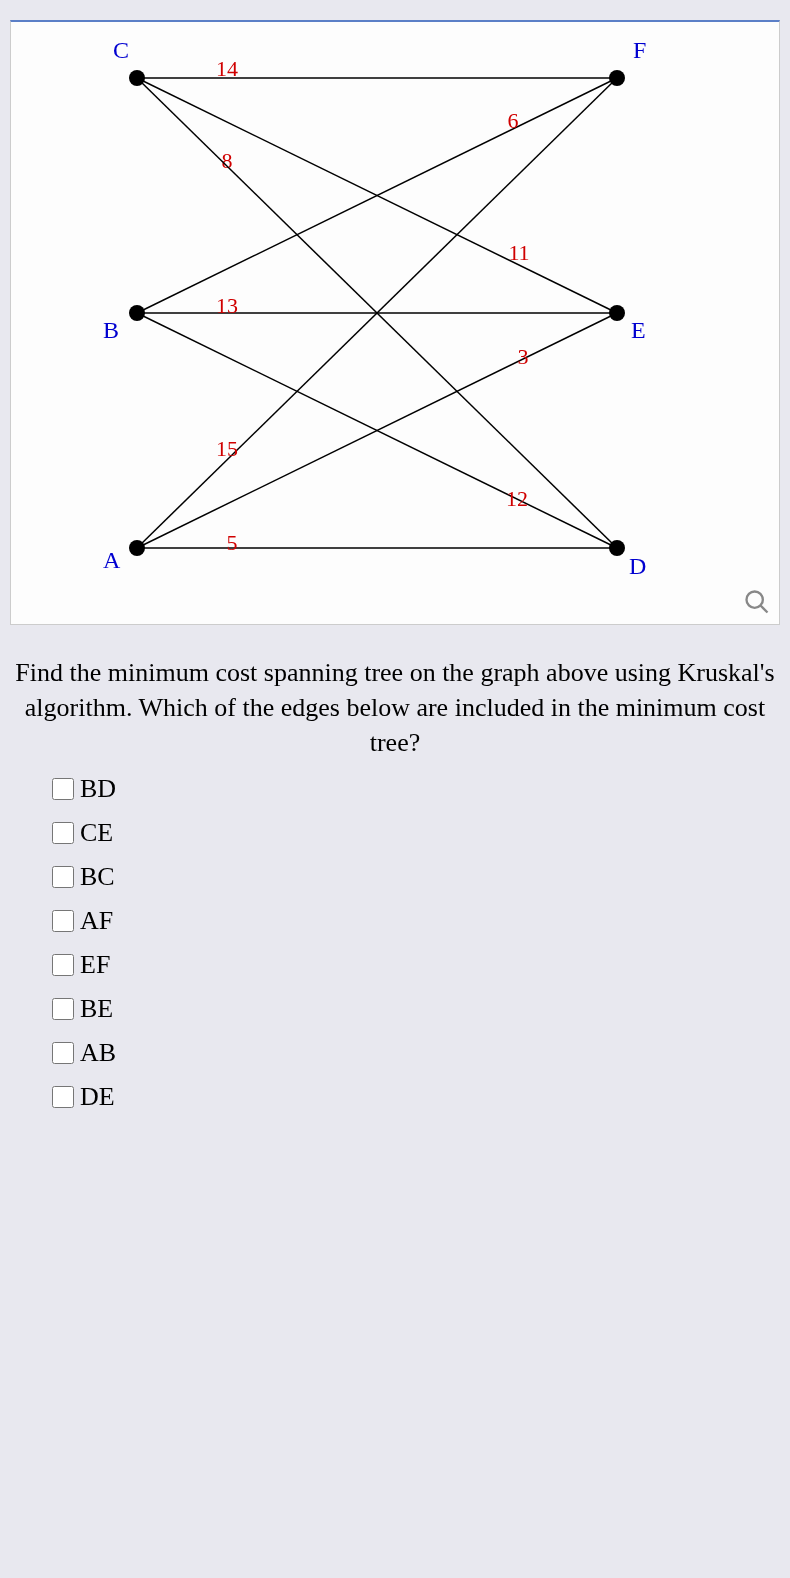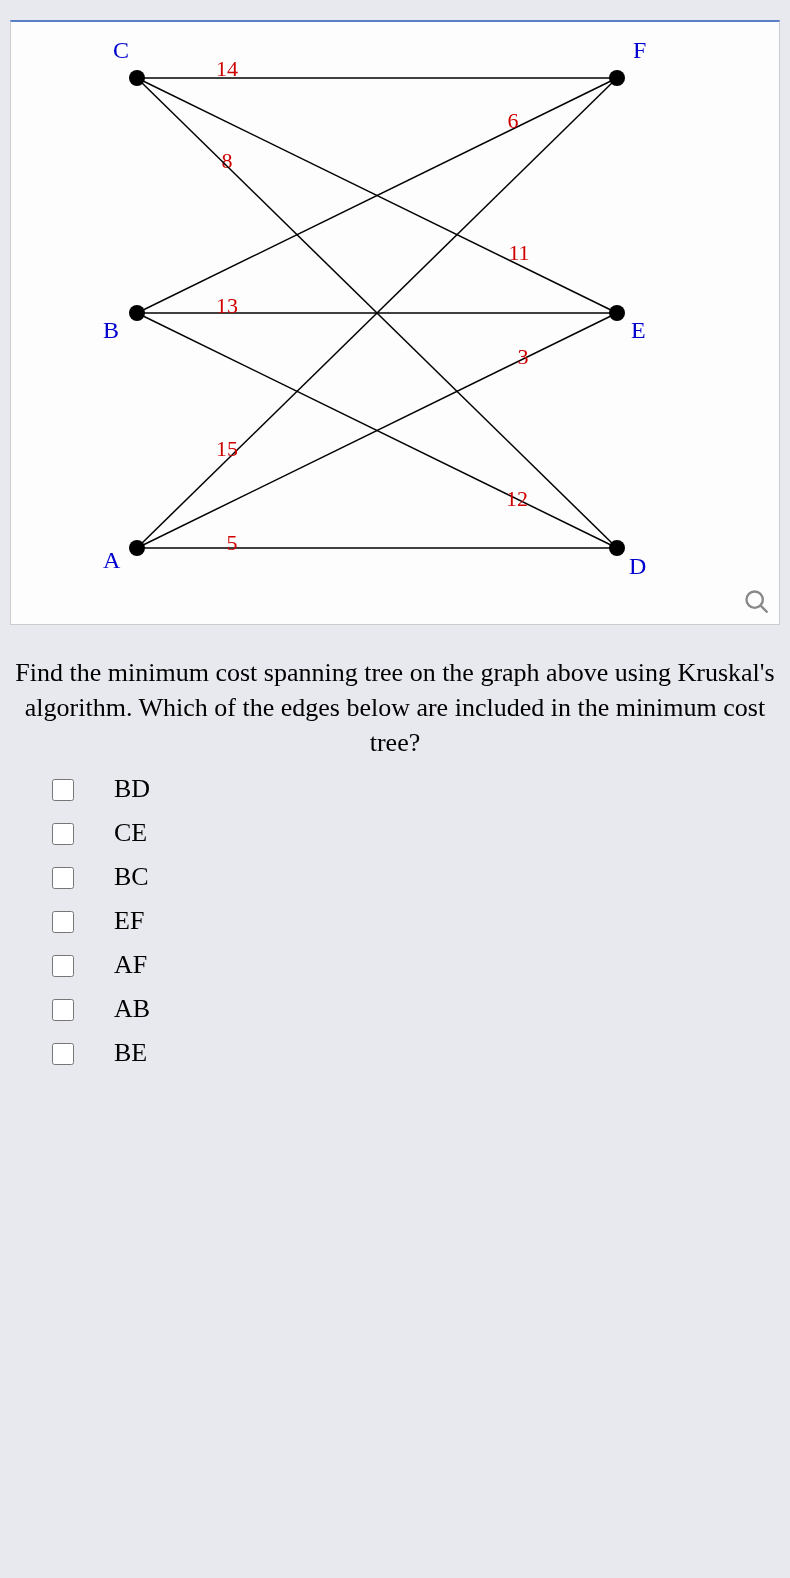--- a/index.html
+++ b/index.html
@@ -52,23 +52,22 @@
     line-height: 1.35;
     color: #000;
     margin: 30px 12px 4px 12px;
     text-align: center;
   }
   .options {
     margin: 10px 12px 20px 48px;
   }
   .option-row {
     display: flex;
-    align-items: flex-end;
+    align-items: center;
     margin: 14px 0;
-    gap: 34px;
   }
   .option-row input[type="checkbox"] {
     width: 22px;
     height: 22px;
     margin-right: 6px;
     border-radius: 4px;
     accent-color: #666;
   }
   .option-label {
     font-size: 26px;
@@ -129,27 +128,31 @@
     <div class="option-row">
       <input type="checkbox" style="">
       <span class="option-label">CE</span>
     </div>
     <div class="option-row">
       <input type="checkbox" style="">
       <span class="option-label">BC</span>
     </div>
     <div class="option-row">
       <input type="checkbox" style="">
+      <span class="option-label">AF</span>
+    </div>
+    <div class="option-row">
+      <input type="checkbox" style="">
       <span class="option-label">EF</span>
     </div>
     <div class="option-row">
       <input type="checkbox" style="">
-      <span class="option-label">AF</span>
+      <span class="option-label">BE</span>
     </div>
     <div class="option-row">
       <input type="checkbox" style="">
       <span class="option-label">AB</span>
     </div>
     <div class="option-row">
       <input type="checkbox" style="">
-      <span class="option-label">BE</span>
+      <span class="option-label">DE</span>
     </div>
   </div>
 
 </body></html>

